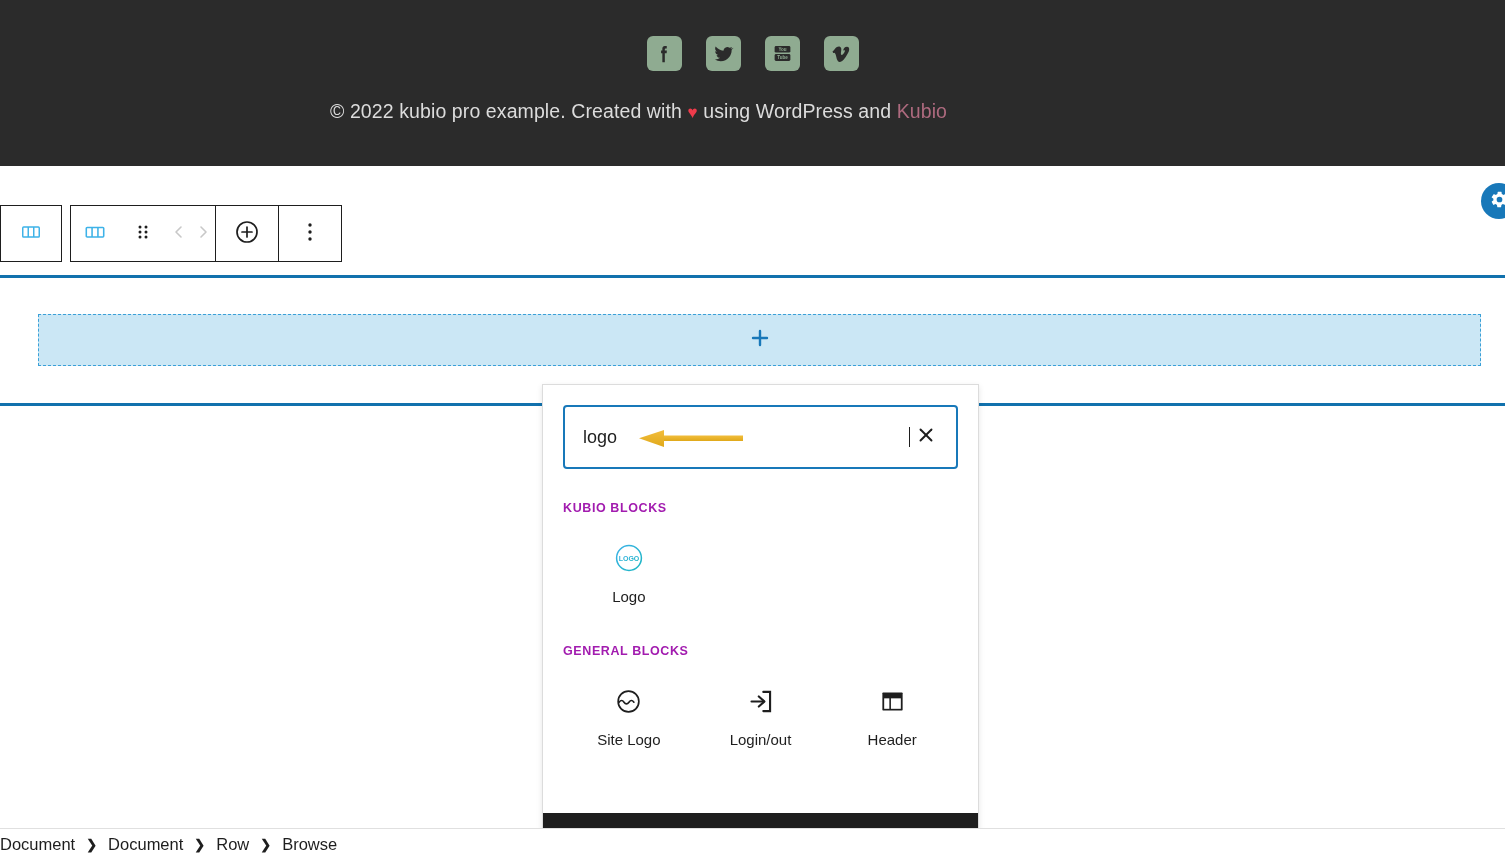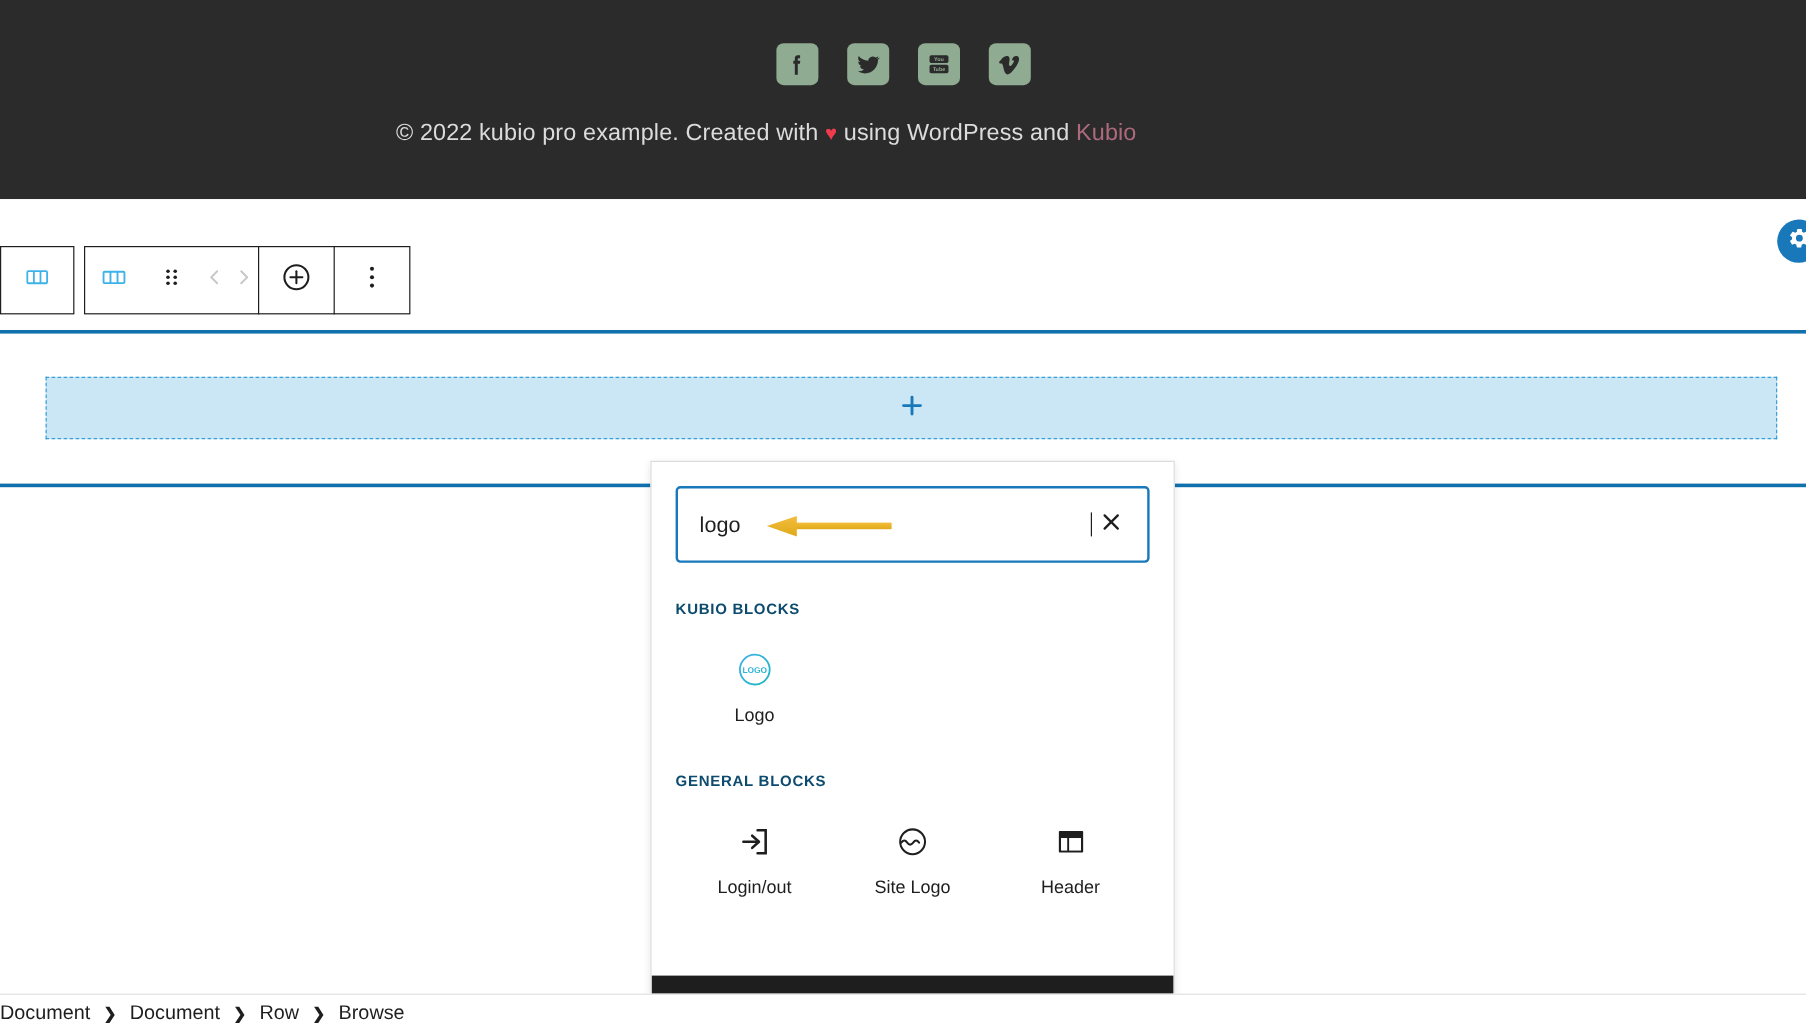--- a/index.html
+++ b/index.html
@@ -109,21 +109,21 @@
   }
   .search-caret { width: 1px; height: 20px; background: #1e1e1e; margin-left: -1px; }
   .clear-btn {
     width: 32px; height: 32px; display:flex; align-items:center; justify-content:center;
     cursor: pointer; flex: 0 0 auto;
   }
 
   .results { flex: 1 1 auto; padding: 0 20px; overflow: hidden; }
   .group-title {
     font-size: 12.5px; font-weight: 700; letter-spacing: .6px;
-    color: #0c4a6e; text-transform: uppercase;
+    color: #a21caf; text-transform: uppercase;
     margin: 32px 0 0 0;
   }
   .block-grid {
     display: grid; grid-template-columns: repeat(3, 1fr);
     margin-top: 16px;
   }
   .block-item {
     display: flex; flex-direction: column; align-items: center; gap: 16px;
     padding: 12px 4px 8px 4px; cursor: pointer; border-radius: 3px;
   }
@@ -341,37 +341,37 @@
           </span>
           <span class="block-label">Logo</span>
         </div>
       </div>
 
       <div class="group-title">General Blocks</div>
       <div class="block-grid">
 
         <div class="block-item">
           <span class="block-icon">
+            <svg width="27" height="27" viewBox="0 0 24 24" fill="none" stroke="#1e1e1e" stroke-width="1.5">
+              <circle cx="12" cy="12" r="9.2"></circle>
+              <path d="M3.6 12.6c1.6-2 3-2 4.4 0s2.9 2 4.4 0 2.9-2 4.4 0" stroke-linecap="round"></path>
+            </svg>
+          </span>
+          <span class="block-label">Site Logo</span>
+        </div>
+
+        <div class="block-item">
+          <span class="block-icon">
             <svg width="27" height="27" viewBox="0 0 24 24" fill="none" stroke="#1e1e1e" stroke-width="1.9">
               <polyline points="14.5,3.5 20.5,3.5 20.5,20.5 14.5,20.5" stroke-linecap="round"></polyline>
               <line x1="4" y1="12" x2="15" y2="12" stroke-linecap="round"></line>
               <polyline points="10.5,7.5 15.5,12 10.5,16.5" stroke-linecap="round" stroke-linejoin="round"></polyline>
             </svg>
           </span>
           <span class="block-label">Login/out</span>
-        </div>
-
-        <div class="block-item">
-          <span class="block-icon">
-            <svg width="27" height="27" viewBox="0 0 24 24" fill="none" stroke="#1e1e1e" stroke-width="1.5">
-              <circle cx="12" cy="12" r="9.2"></circle>
-              <path d="M3.6 12.6c1.6-2 3-2 4.4 0s2.9 2 4.4 0 2.9-2 4.4 0" stroke-linecap="round"></path>
-            </svg>
-          </span>
-          <span class="block-label">Site Logo</span>
         </div>
 
         <div class="block-item">
           <span class="block-icon">
             <svg width="27" height="27" viewBox="0 0 24 24" fill="#1e1e1e">
               <path d="M3.6 4h16.8a.6.6 0 0 1 .6.6V19.4a.6.6 0 0 1-.6.6H3.6a.6.6 0 0 1-.6-.6V4.6A.6.6 0 0 1 3.6 4z"></path>
               <rect x="4.6" y="9.2" width="4.6" height="9.3" fill="#ffffff"></rect>
               <rect x="10.6" y="9.2" width="8.8" height="9.3" fill="#ffffff"></rect>
             </svg>
           </span>

